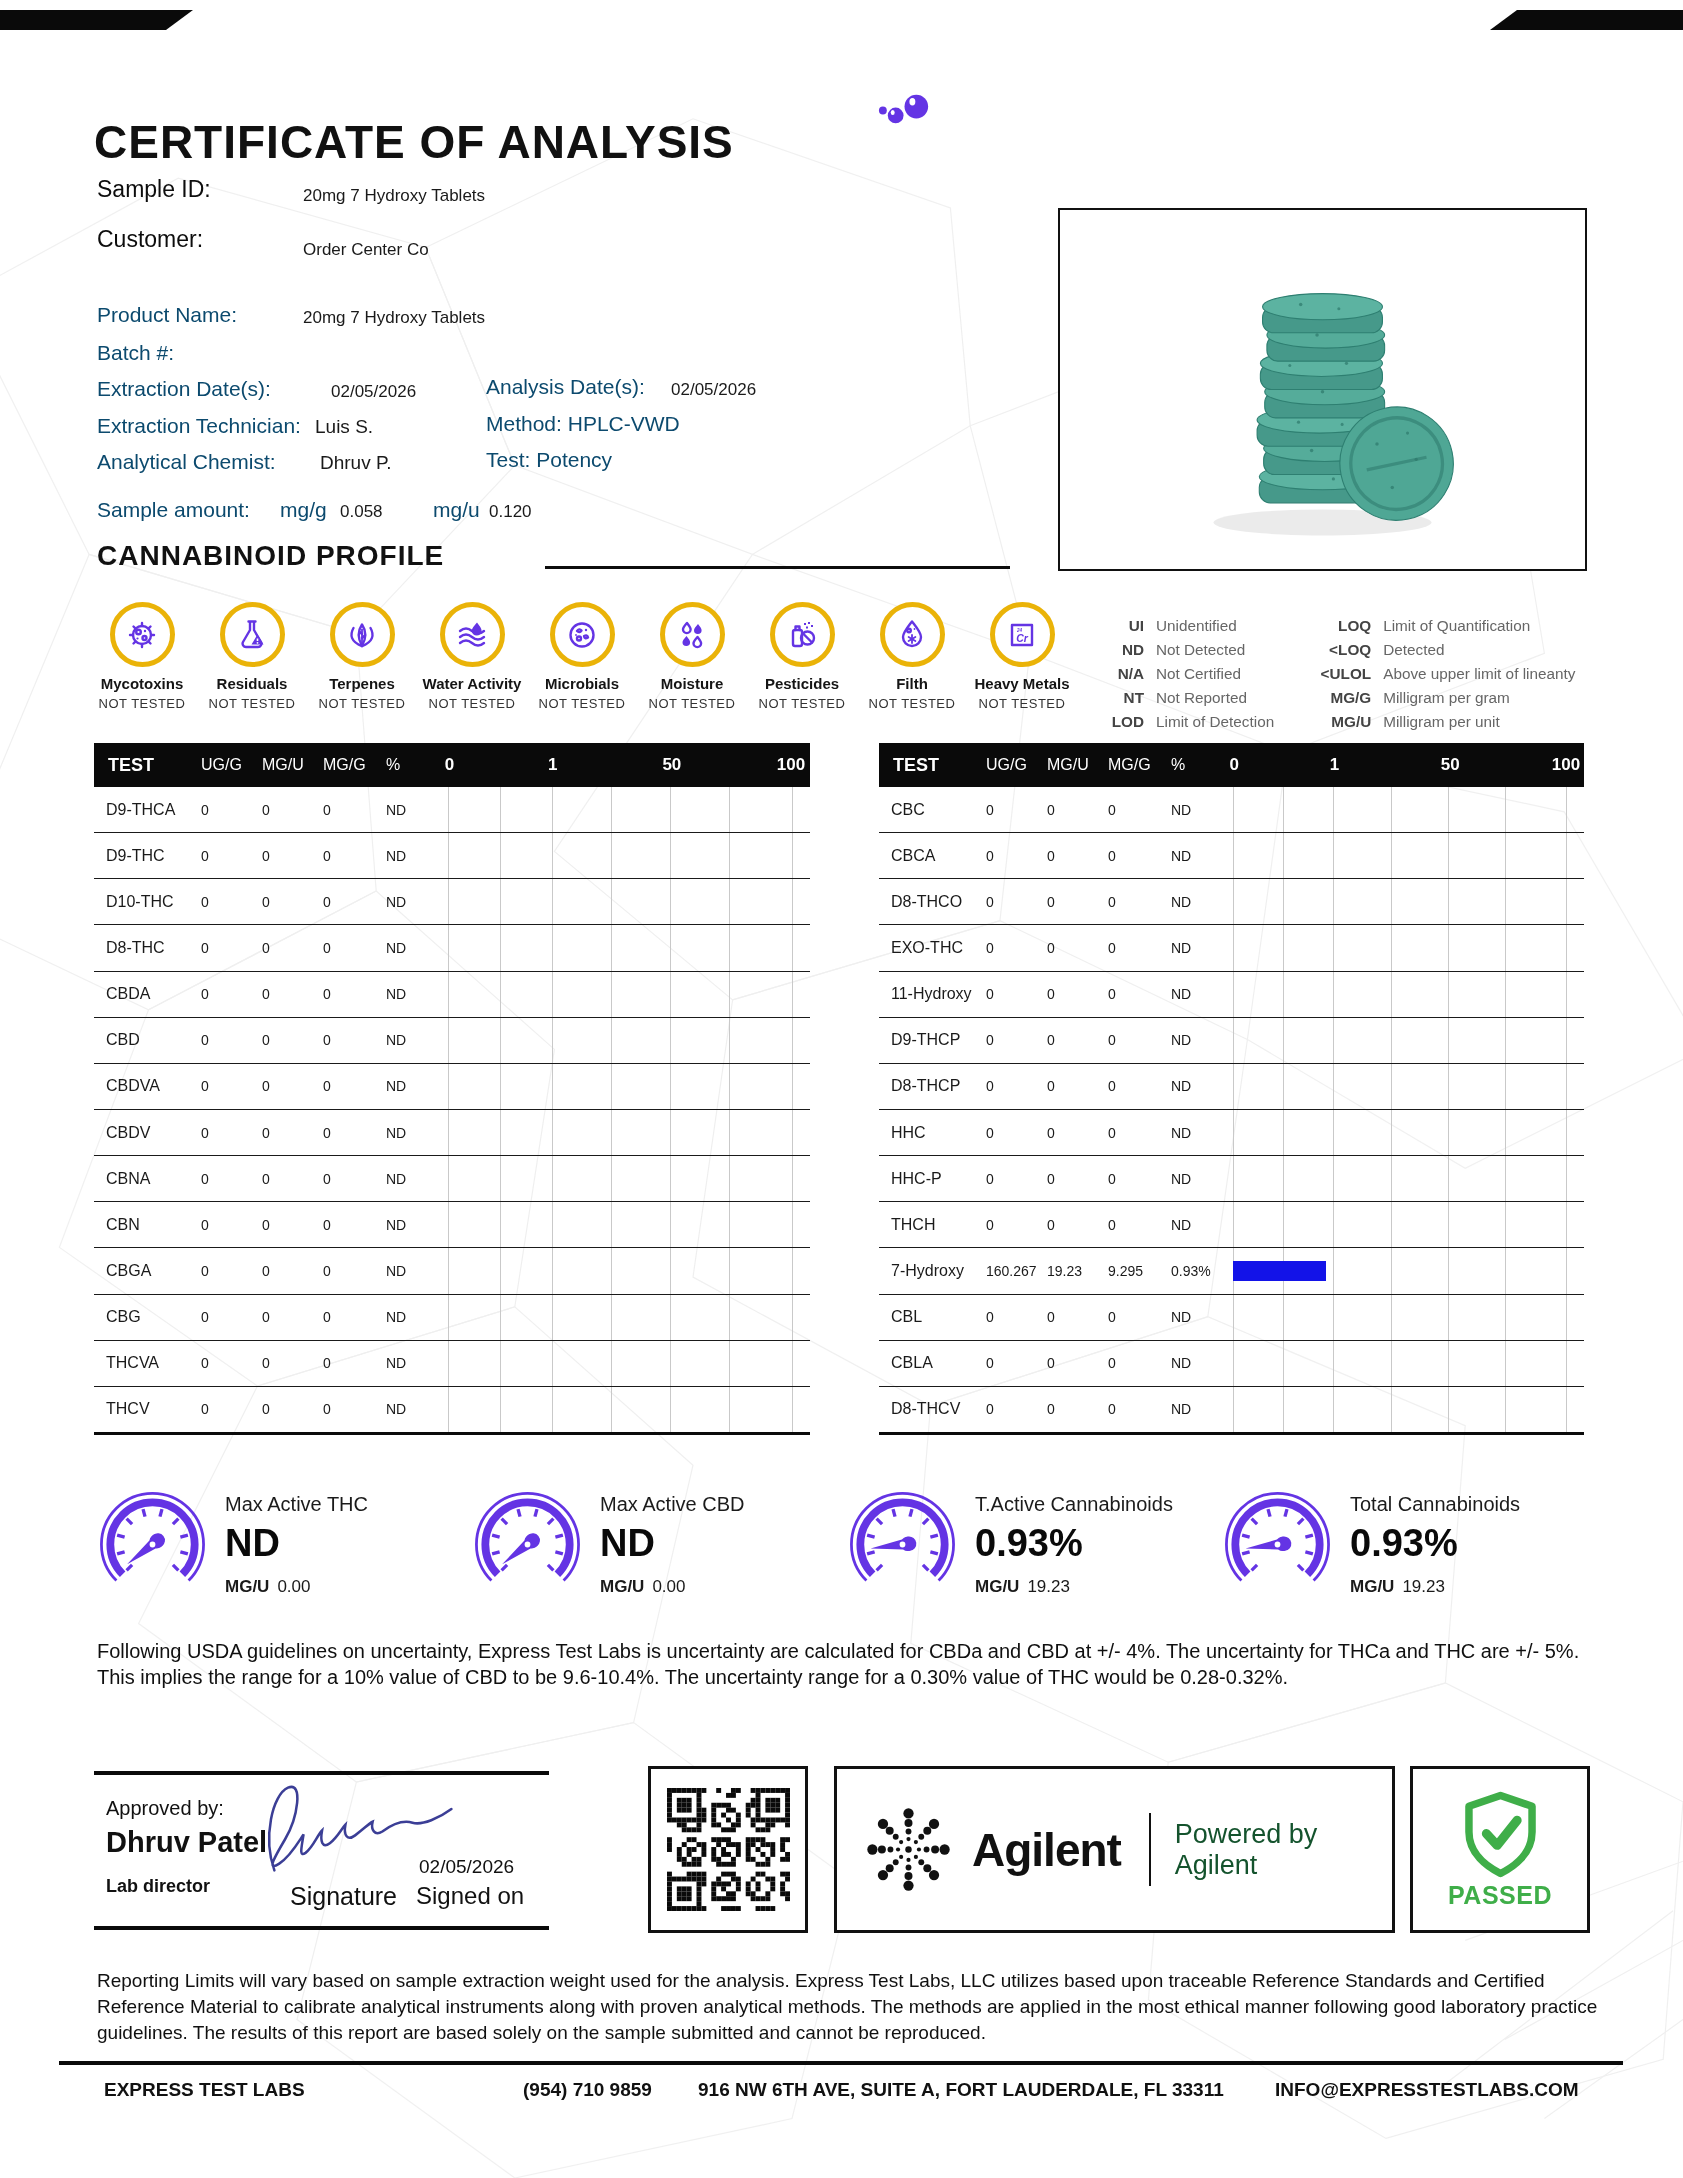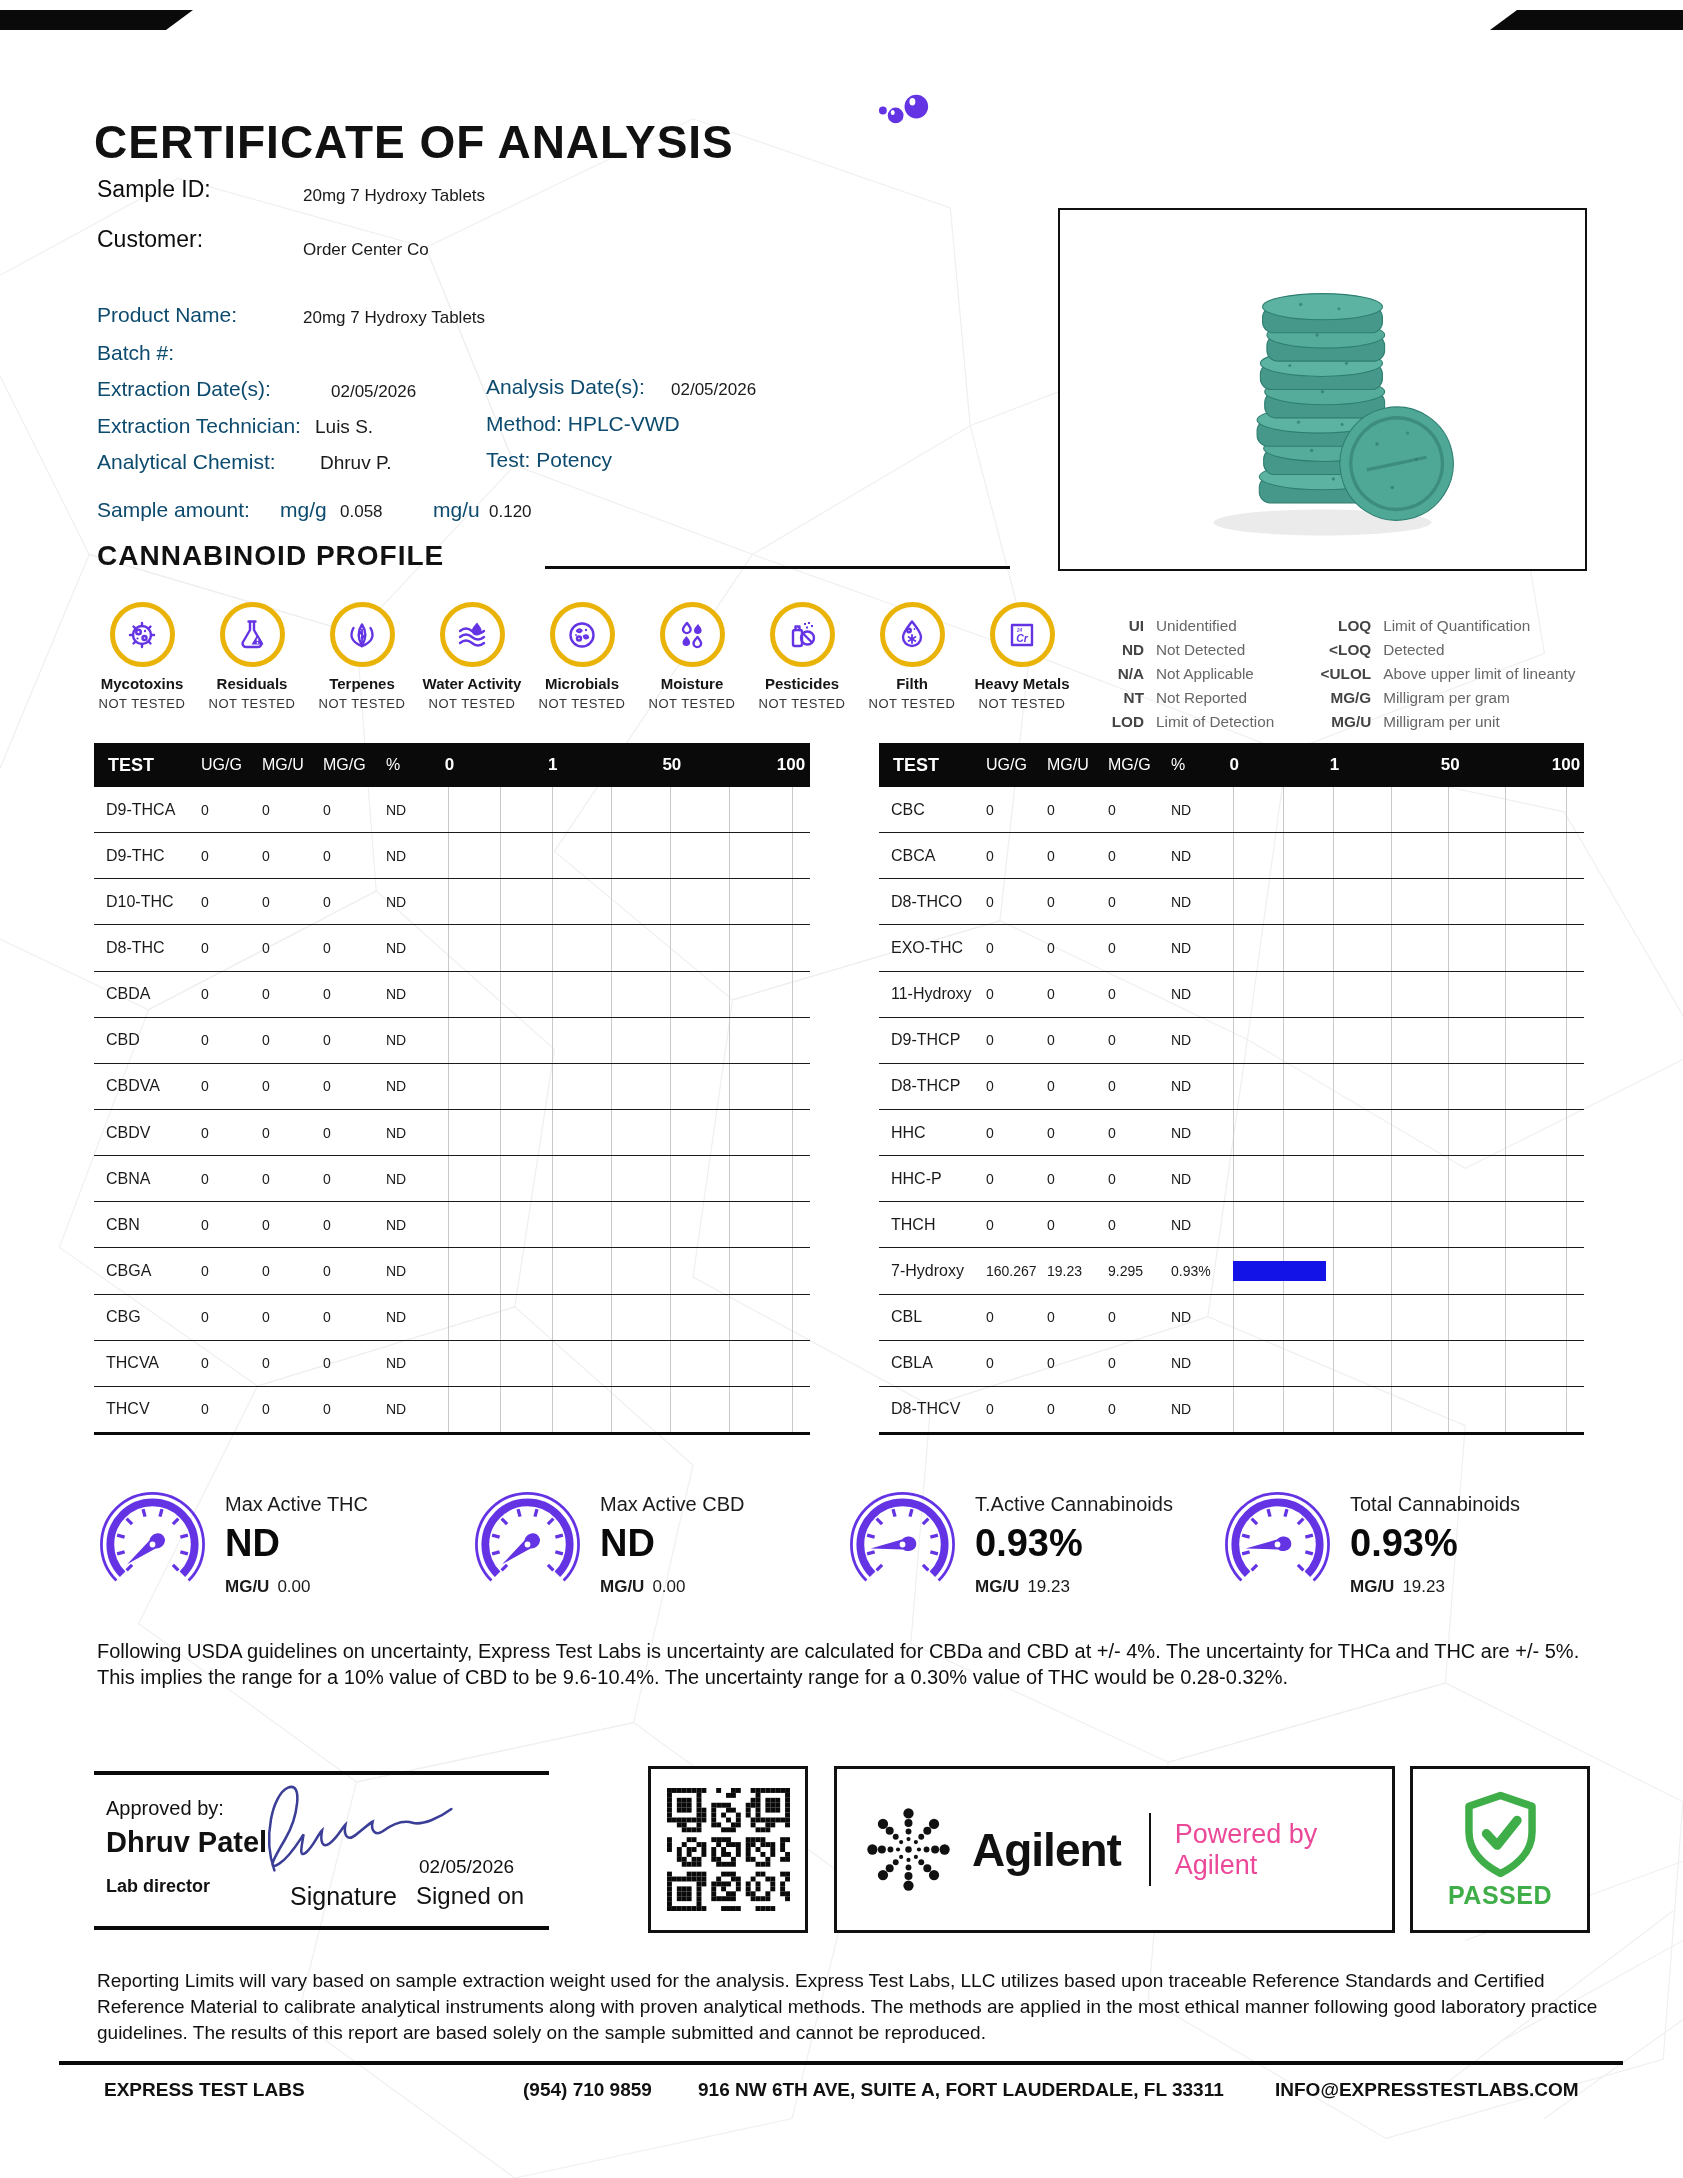--- a/index.html
+++ b/index.html
@@ -92,21 +92,21 @@
   .ap-signedon{left:322px;top:107px;font-size:24px;}
   
   .qr-box{left:648px;top:1766px;width:154px;height:161px;border:3px solid #111;
           display:flex;align-items:center;justify-content:center;background:#fff;}
   .qr-box svg{width:123px;height:123px;fill:#0a0a0a;}
   .ag-box{left:834px;top:1766px;width:555px;height:161px;border:3px solid #111;
           display:flex;align-items:center;background:#fff;}
   .ag-star{width:95px;height:95px;margin-left:24px;flex:none;}
   .ag-name{font-size:46px;font-weight:700;margin-left:16px;letter-spacing:-1px;}
   .ag-div{width:2px;height:73px;background:#111;margin:0 24px 0 28px;}
-  .ag-pow{font-size:27px;color:#ec4899;}
+  .ag-pow{font-size:27px;color:#14532d;}
   .passed-box{left:1410px;top:1766px;width:174px;height:161px;border:3px solid #111;background:#fff;
               display:flex;flex-direction:column;align-items:center;justify-content:center;}
   .passed-box svg{width:83px;height:89px;}
   .passed-lbl{margin-top:2px;font-size:25px;font-weight:800;color:#3fae49;letter-spacing:0.5px;}
   
   .footer-line{left:59px;top:2061px;width:1564px;height:4px;background:#0a0a0a;}
   .footer-row{left:0;top:2079px;width:1683px;font-size:19px;font-weight:700;}
   .footer-row span{position:absolute;white-space:nowrap;}
   .f-company{left:104px;}
   .f-phone{left:523px;}
@@ -359,21 +359,21 @@
       <div class="lg-row">
         <span class="lg-abbr">UI</span>
         <span class="lg-desc">Unidentified</span>
       </div>
       <div class="lg-row">
         <span class="lg-abbr">ND</span>
         <span class="lg-desc">Not Detected</span>
       </div>
       <div class="lg-row">
         <span class="lg-abbr">N/A</span>
-        <span class="lg-desc">Not Applicable</span>
+        <span class="lg-desc">Not Certified</span>
       </div>
       <div class="lg-row">
         <span class="lg-abbr">NT</span>
         <span class="lg-desc">Not Reported</span>
       </div>
       <div class="lg-row">
         <span class="lg-abbr">LOD</span>
         <span class="lg-desc">Limit of Detection</span>
       </div>
     </div>

